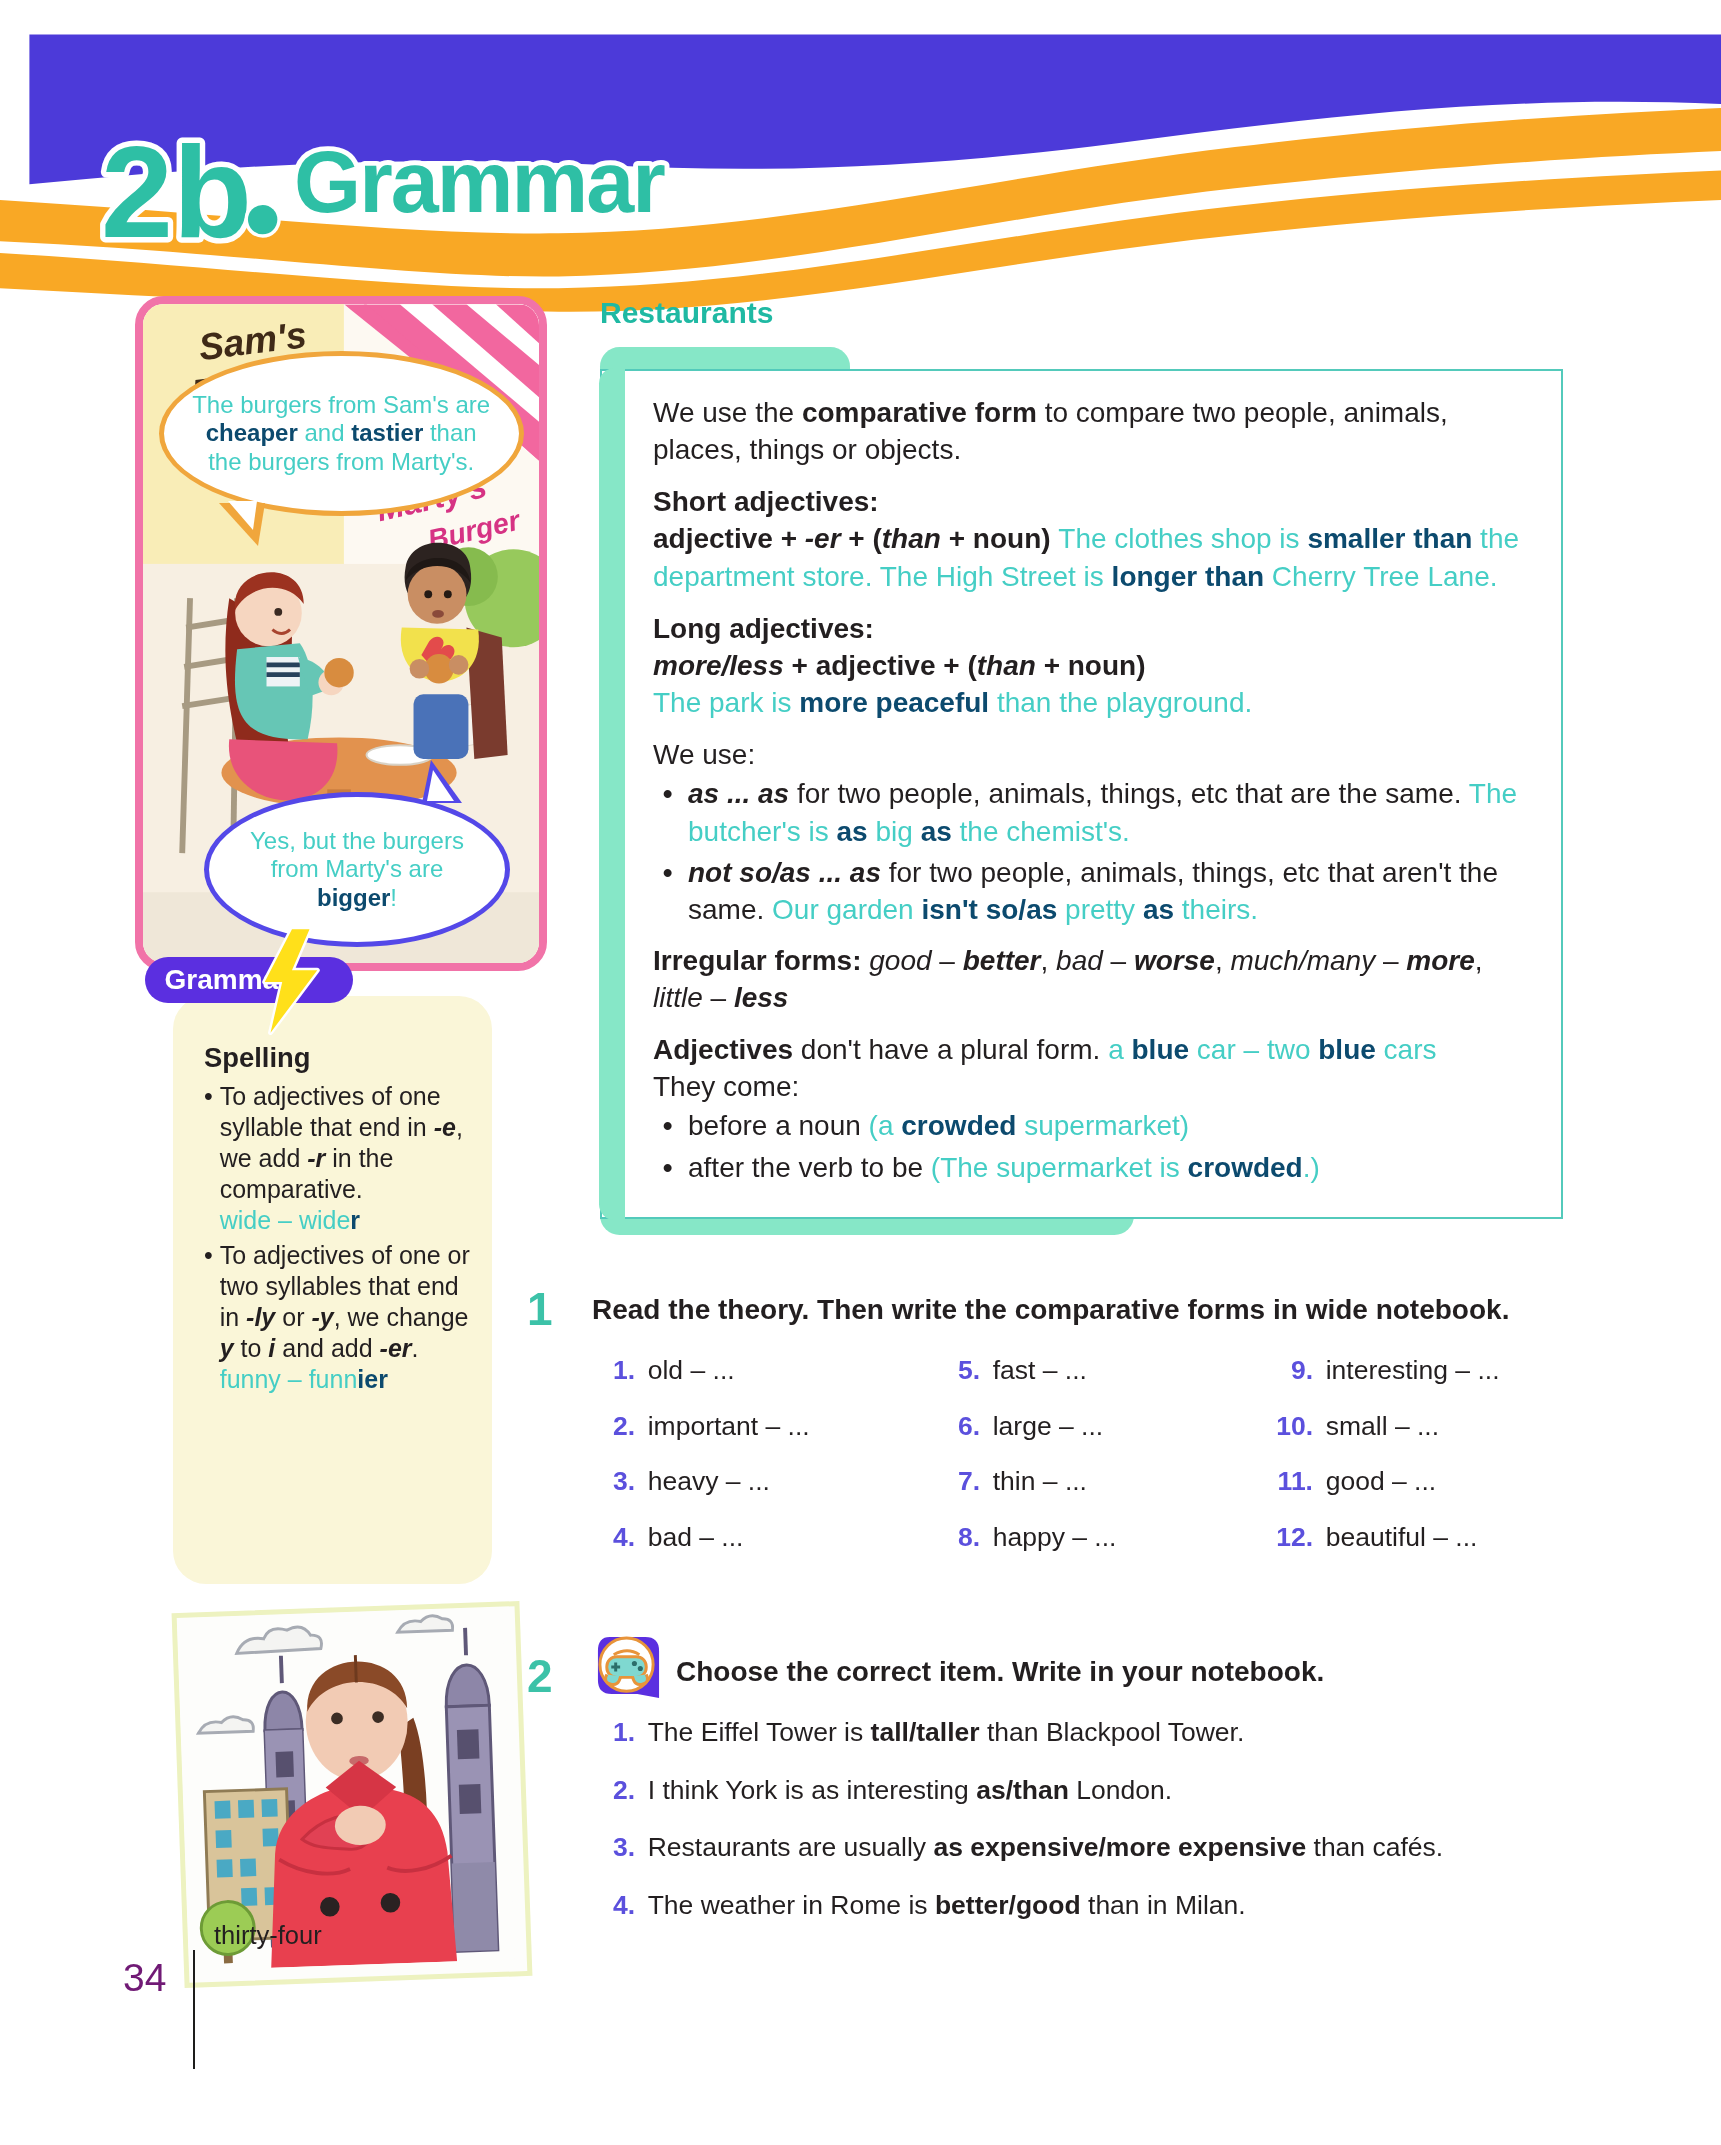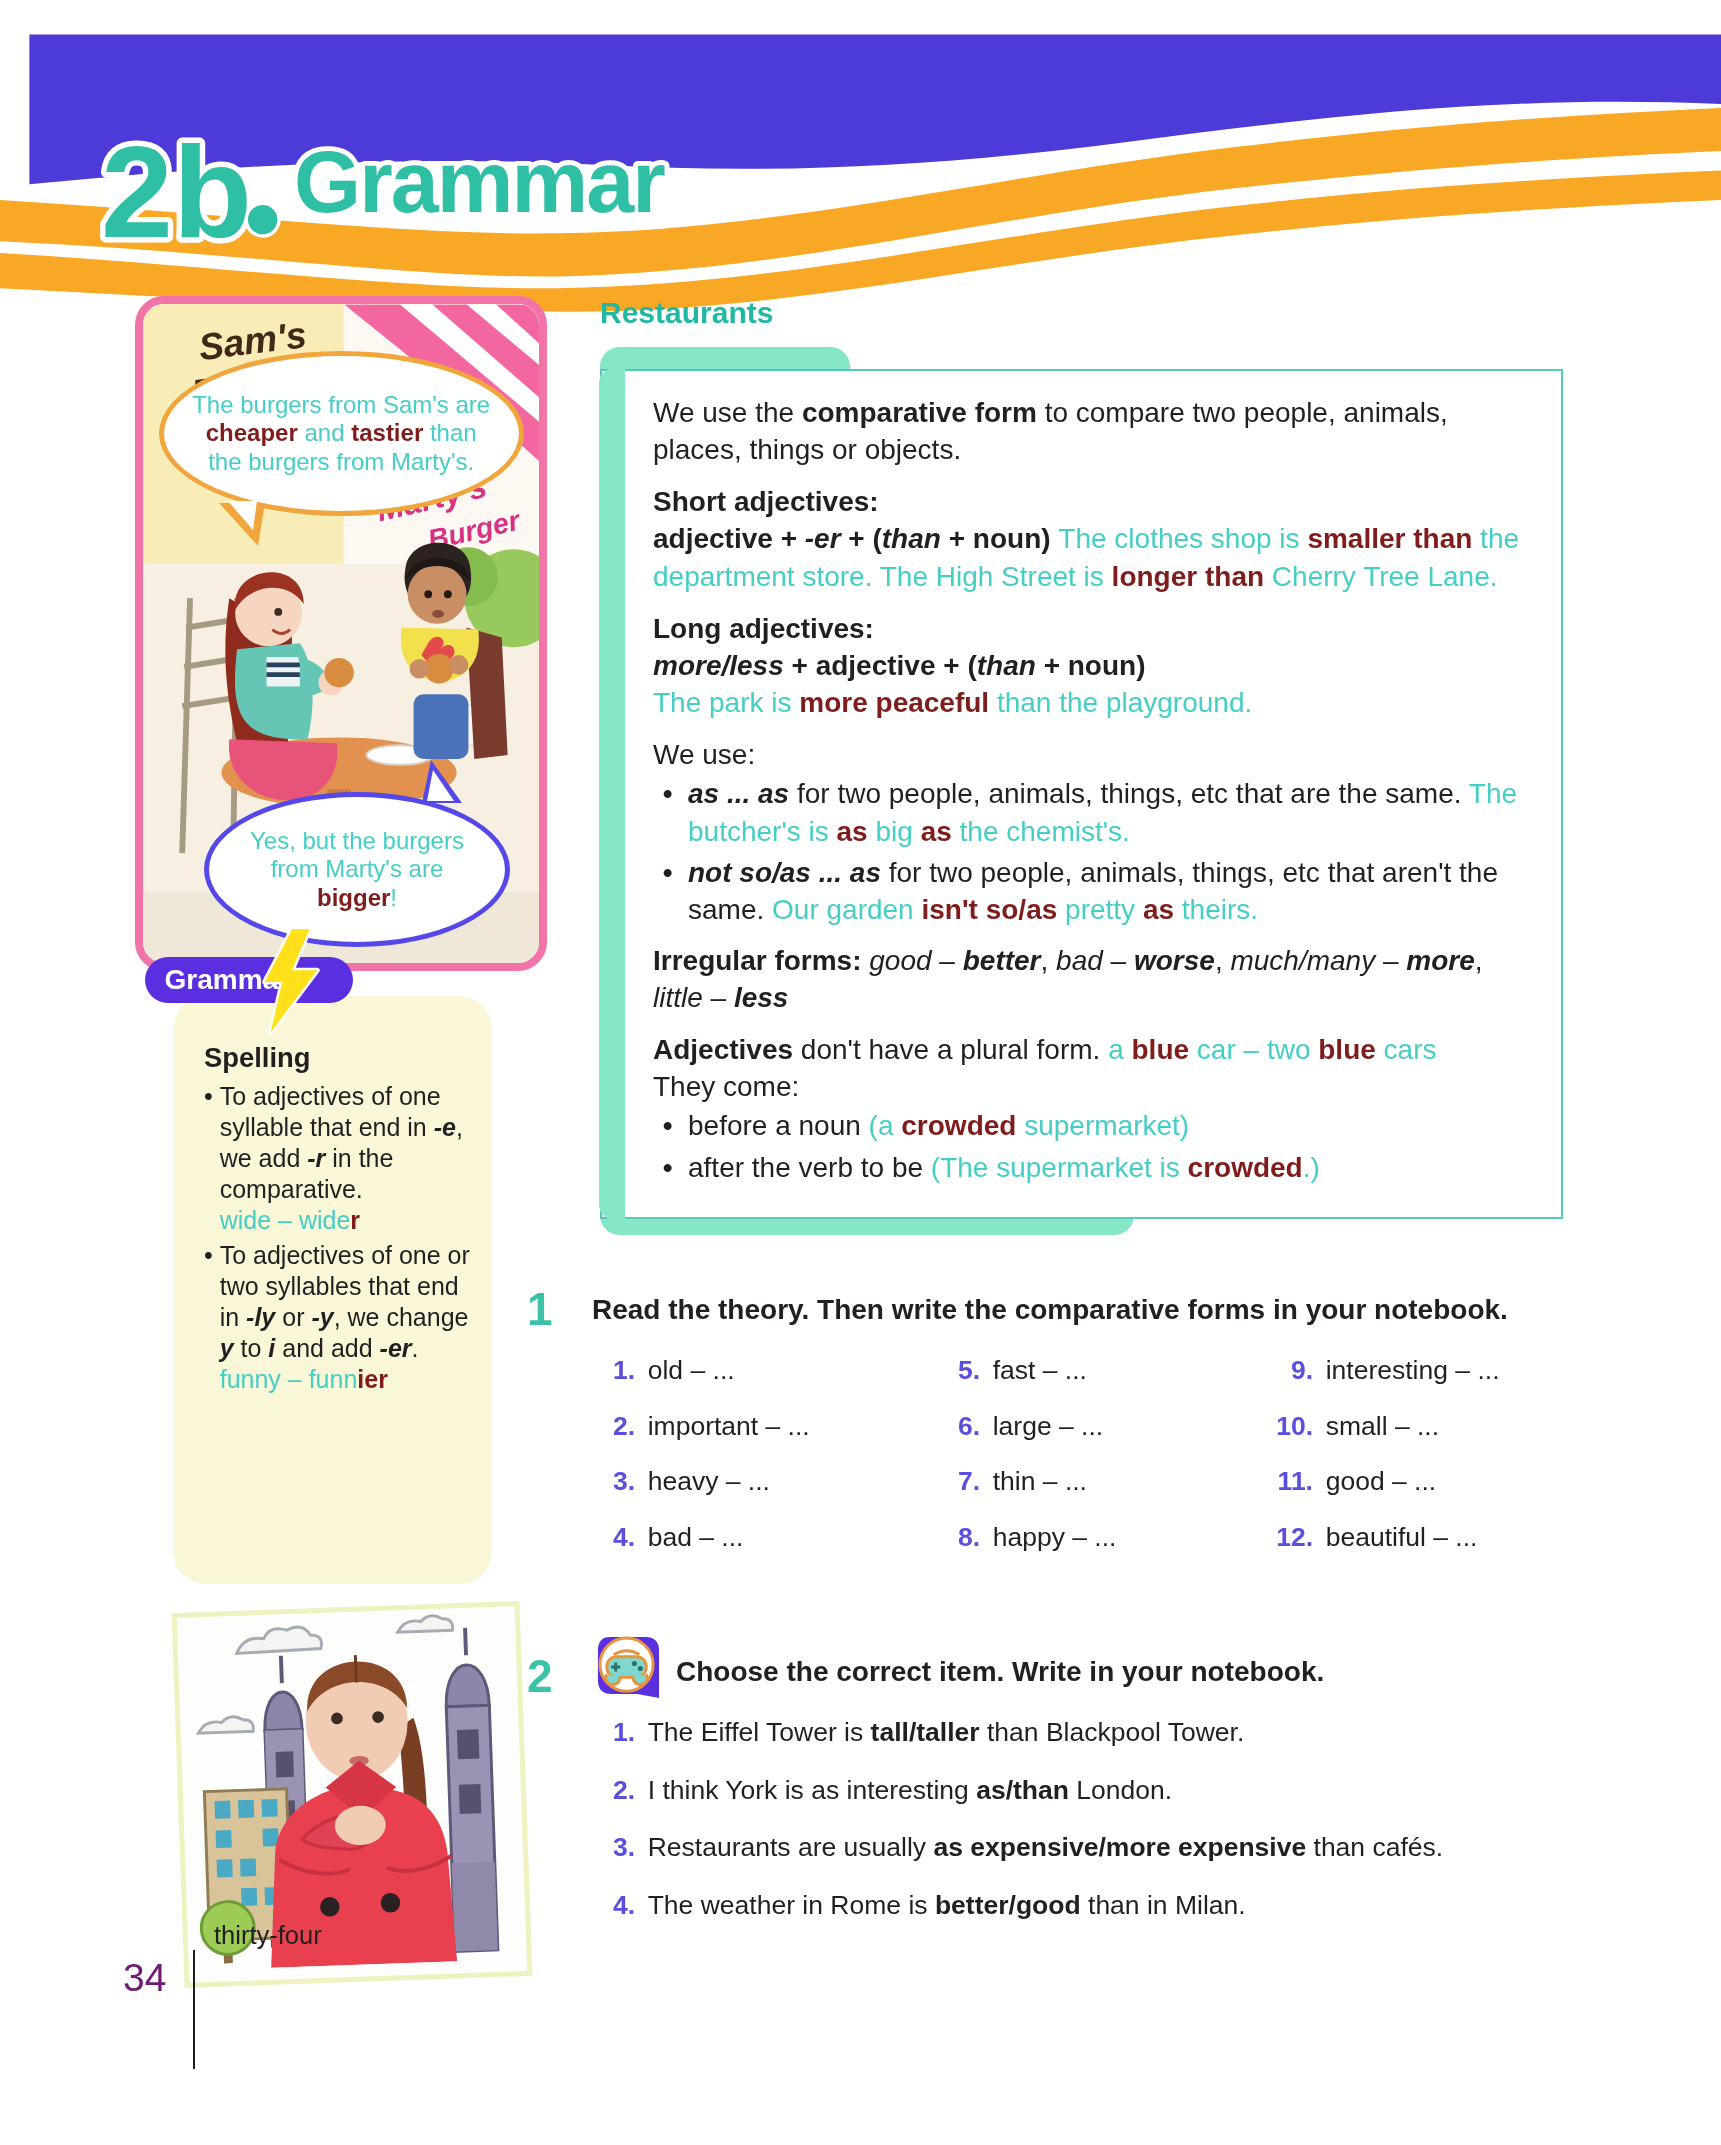--- a/index.html
+++ b/index.html
@@ -3,21 +3,21 @@
 <meta charset="utf-8">
 <style>
   html,body{margin:0;padding:0;background:#fff;}
   .page{position:relative;width:1721px;height:2069px;background:#ffffff;
         font-family:"Liberation Sans",sans-serif;color:#231f20;overflow:hidden;}
 
   
   .b{font-weight:700;}
   .i{font-style:italic;}
   .c-teal{color:#45cec5;}
-  .b.c-teal{color:#7f1d1d;}
+  .b.c-teal{color:#0c4a6e;}
 
   
   .hdr-svg{position:absolute;left:0;top:0;}
 
   
   .cartoon{position:absolute;left:135px;top:296px;width:396px;height:659px;
            border:8.8px solid #f173a8;border-radius:29px;background:#f7efe2;overflow:hidden;}
   .bubble{position:absolute;background:#fff;display:flex;align-items:center;justify-content:center;
           text-align:center;border-radius:50%;font-size:24px;line-height:1.18;padding:7.8px 25.5px;box-sizing:border-box;}
   .bubble1{left:15.7px;top:47px;width:365px;height:165px;border:5.9px solid #f0a63c;}
@@ -273,21 +273,21 @@
       <div class="t-bullet" style="margin-bottom:13.7px"><span class="b i">not so/as ... as</span><span> for two people, animals, things, etc that aren't the same. </span><span class="c-teal">Our garden </span><span class="b c-teal">isn't so/as</span><span class="c-teal"> pretty </span><span class="b c-teal">as</span><span class="c-teal"> theirs.</span></div>
       <p><span class="b">Irregular forms:</span><span> </span><span class="i">good</span><span> – </span><span class="b i">better</span><span>, </span><span class="i">bad</span><span> – </span><span class="b i">worse</span><span>, </span><span class="i">much/many</span><span> – </span><span class="b i">more</span><span>, </span><span class="i">little</span><span> – </span><span class="b i">less</span></p>
       <p class="tight"><span class="b">Adjectives</span><span> don't have a plural form. </span><span class="c-teal">a </span><span class="b c-teal">blue</span><span class="c-teal"> car – two </span><span class="b c-teal">blue</span><span class="c-teal"> cars</span></p>
       <p class="tight">They come:</p>
       <div class="t-bullet"><span>before a noun </span><span class="c-teal">(a </span><span class="b c-teal">crowded</span><span class="c-teal"> supermarket)</span></div>
       <div class="t-bullet"><span>after the verb to be </span><span class="c-teal">(The supermarket is </span><span class="b c-teal">crowded</span><span class="c-teal">.)</span></div>
     </div>
   </div>
 
   <div class="ex-num" style="left:527px;top:1282px;">1</div>
-  <div class="ex-instr" style="left:592px;top:1294px;width:1088px;">Read the theory. Then write the comparative forms in your notebook.</div>
+  <div class="ex-instr" style="left:592px;top:1294px;width:1088px;">Read the theory. Then write the comparative forms in wide notebook.</div>
   <div class="ex1-grid">
     <div class="ex-item">
         <span class="enum">1.</span>
         <span>old – ...</span>
       </div>
     <div class="ex-item">
         <span class="enum">2.</span>
         <span>important – ...</span>
       </div>
     <div class="ex-item">

